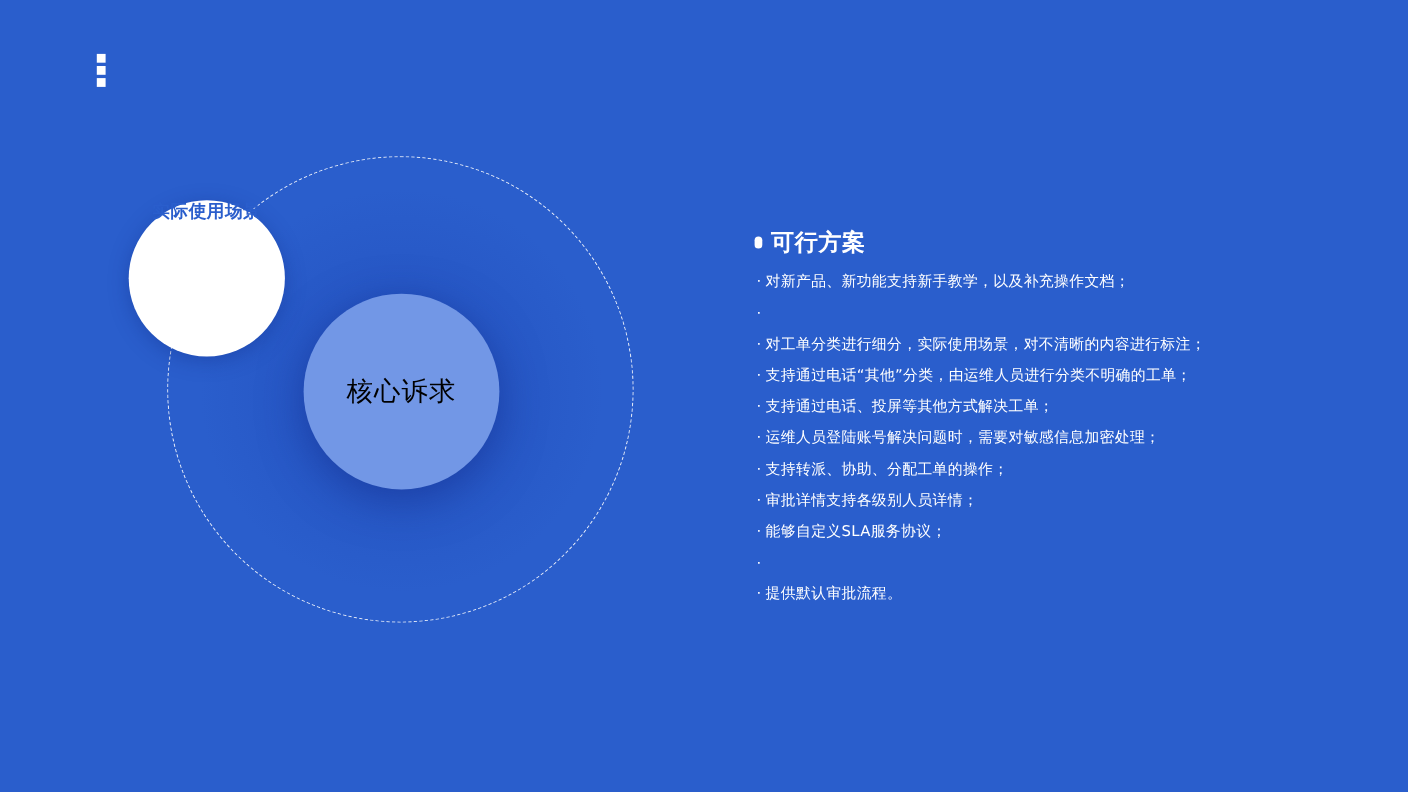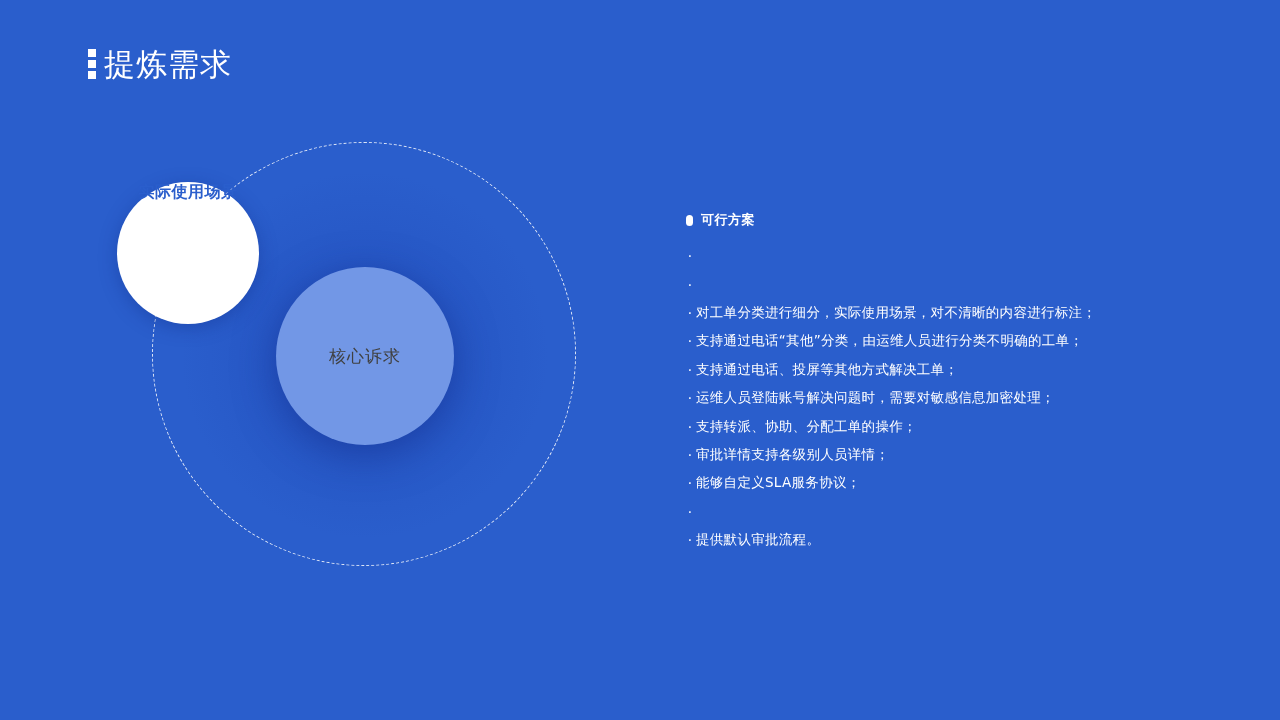--- a/index.html
+++ b/index.html
@@ -79,22 +79,22 @@
       width: 178px;
       height: 178px;
       border-radius: 50%;
       background: #7297e6;
       box-shadow: 0 10px 40px rgba(20,45,140,0.55);
       display: flex;
       align-items: center;
       justify-content: center;
     }
     .core-label {
-      font-size: 17px;
-      color: #404040;
+      font-size: 24px;
+      color: #000000;
       letter-spacing: 1px;
     }
     .node {
       position: absolute;
       width: 142px;
       height: 142px;
       border-radius: 50%;
       background: #ffffff;
       display: flex;
       justify-content: center;
@@ -124,21 +124,21 @@
       margin-bottom: 8px;
     }
     .heading-dot {
       width: 7px;
       height: 11px;
       border-radius: 4px;
       background: #ffffff;
       margin-right: 8px;
     }
     .heading-text {
-      font-size: 13px;
+      font-size: 21px;
       font-weight: 700;
       color: #ffffff;
       letter-spacing: 0.5px;
     }
     .plan-list {
       list-style: none;
       margin: 0;
       padding: 0;
     }
     .plan-item {
@@ -158,21 +158,20 @@
   </style>
 </head>
 <body>
 
 <div class="title-wrap">
   <div class="title-icon">
     <span></span>
       <span></span>
       <span></span>
   </div>
-  <div class="page-title">提炼需求</div>
 </div>
 
 <div class="diagram">
   <div class="glow"></div>
   <div class="ring"></div>
 
   <div class="core">
     <span class="core-label">核心诉求</span>
   </div>
 
@@ -182,20 +181,21 @@
 </div>
 
 <div class="panel">
   <div class="panel-heading">
     <span class="heading-dot"></span>
     <span class="heading-text">可行方案</span>
   </div>
   <ul class="plan-list">
     <li class="plan-item">
         <span class="plan-bullet">·</span>
+        <span>对新产品、新功能支持新手教学，以及补充操作文档；</span>
       </li>
     <li class="plan-item">
         <span class="plan-bullet">·</span>
       </li>
     <li class="plan-item">
         <span class="plan-bullet">·</span>
         <span>对工单分类进行细分，实际使用场景，对不清晰的内容进行标注；</span>
       </li>
     <li class="plan-item">
         <span class="plan-bullet">·</span>

